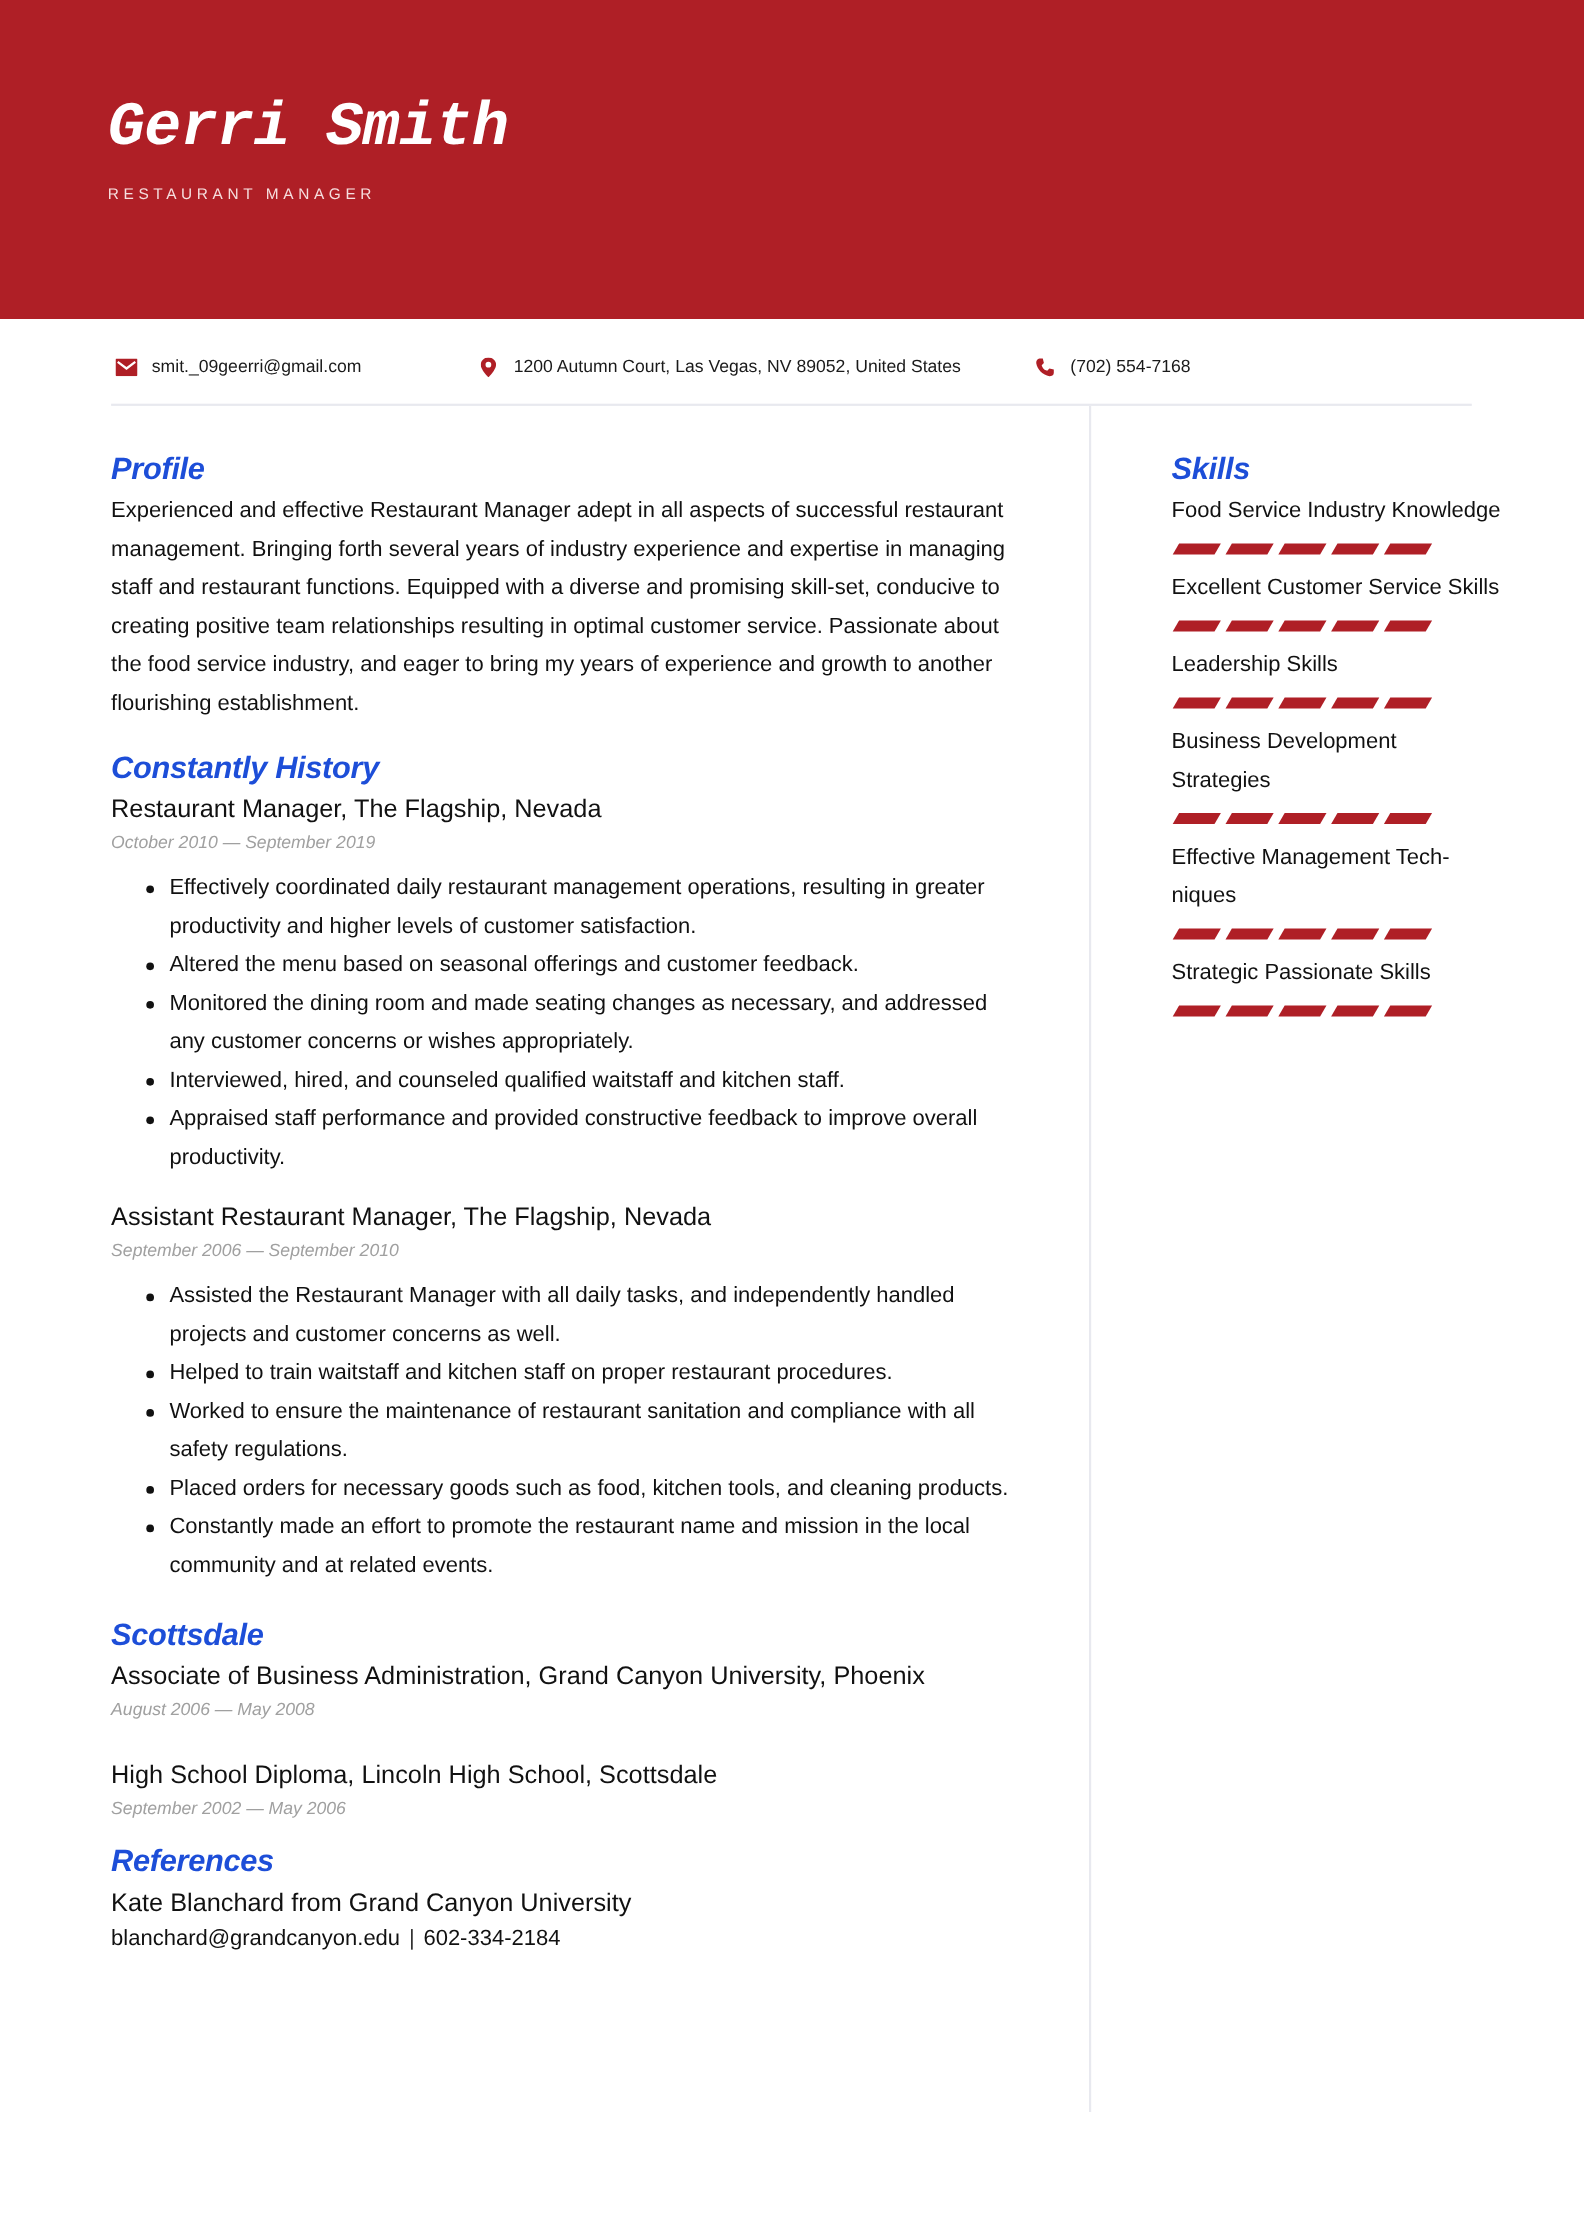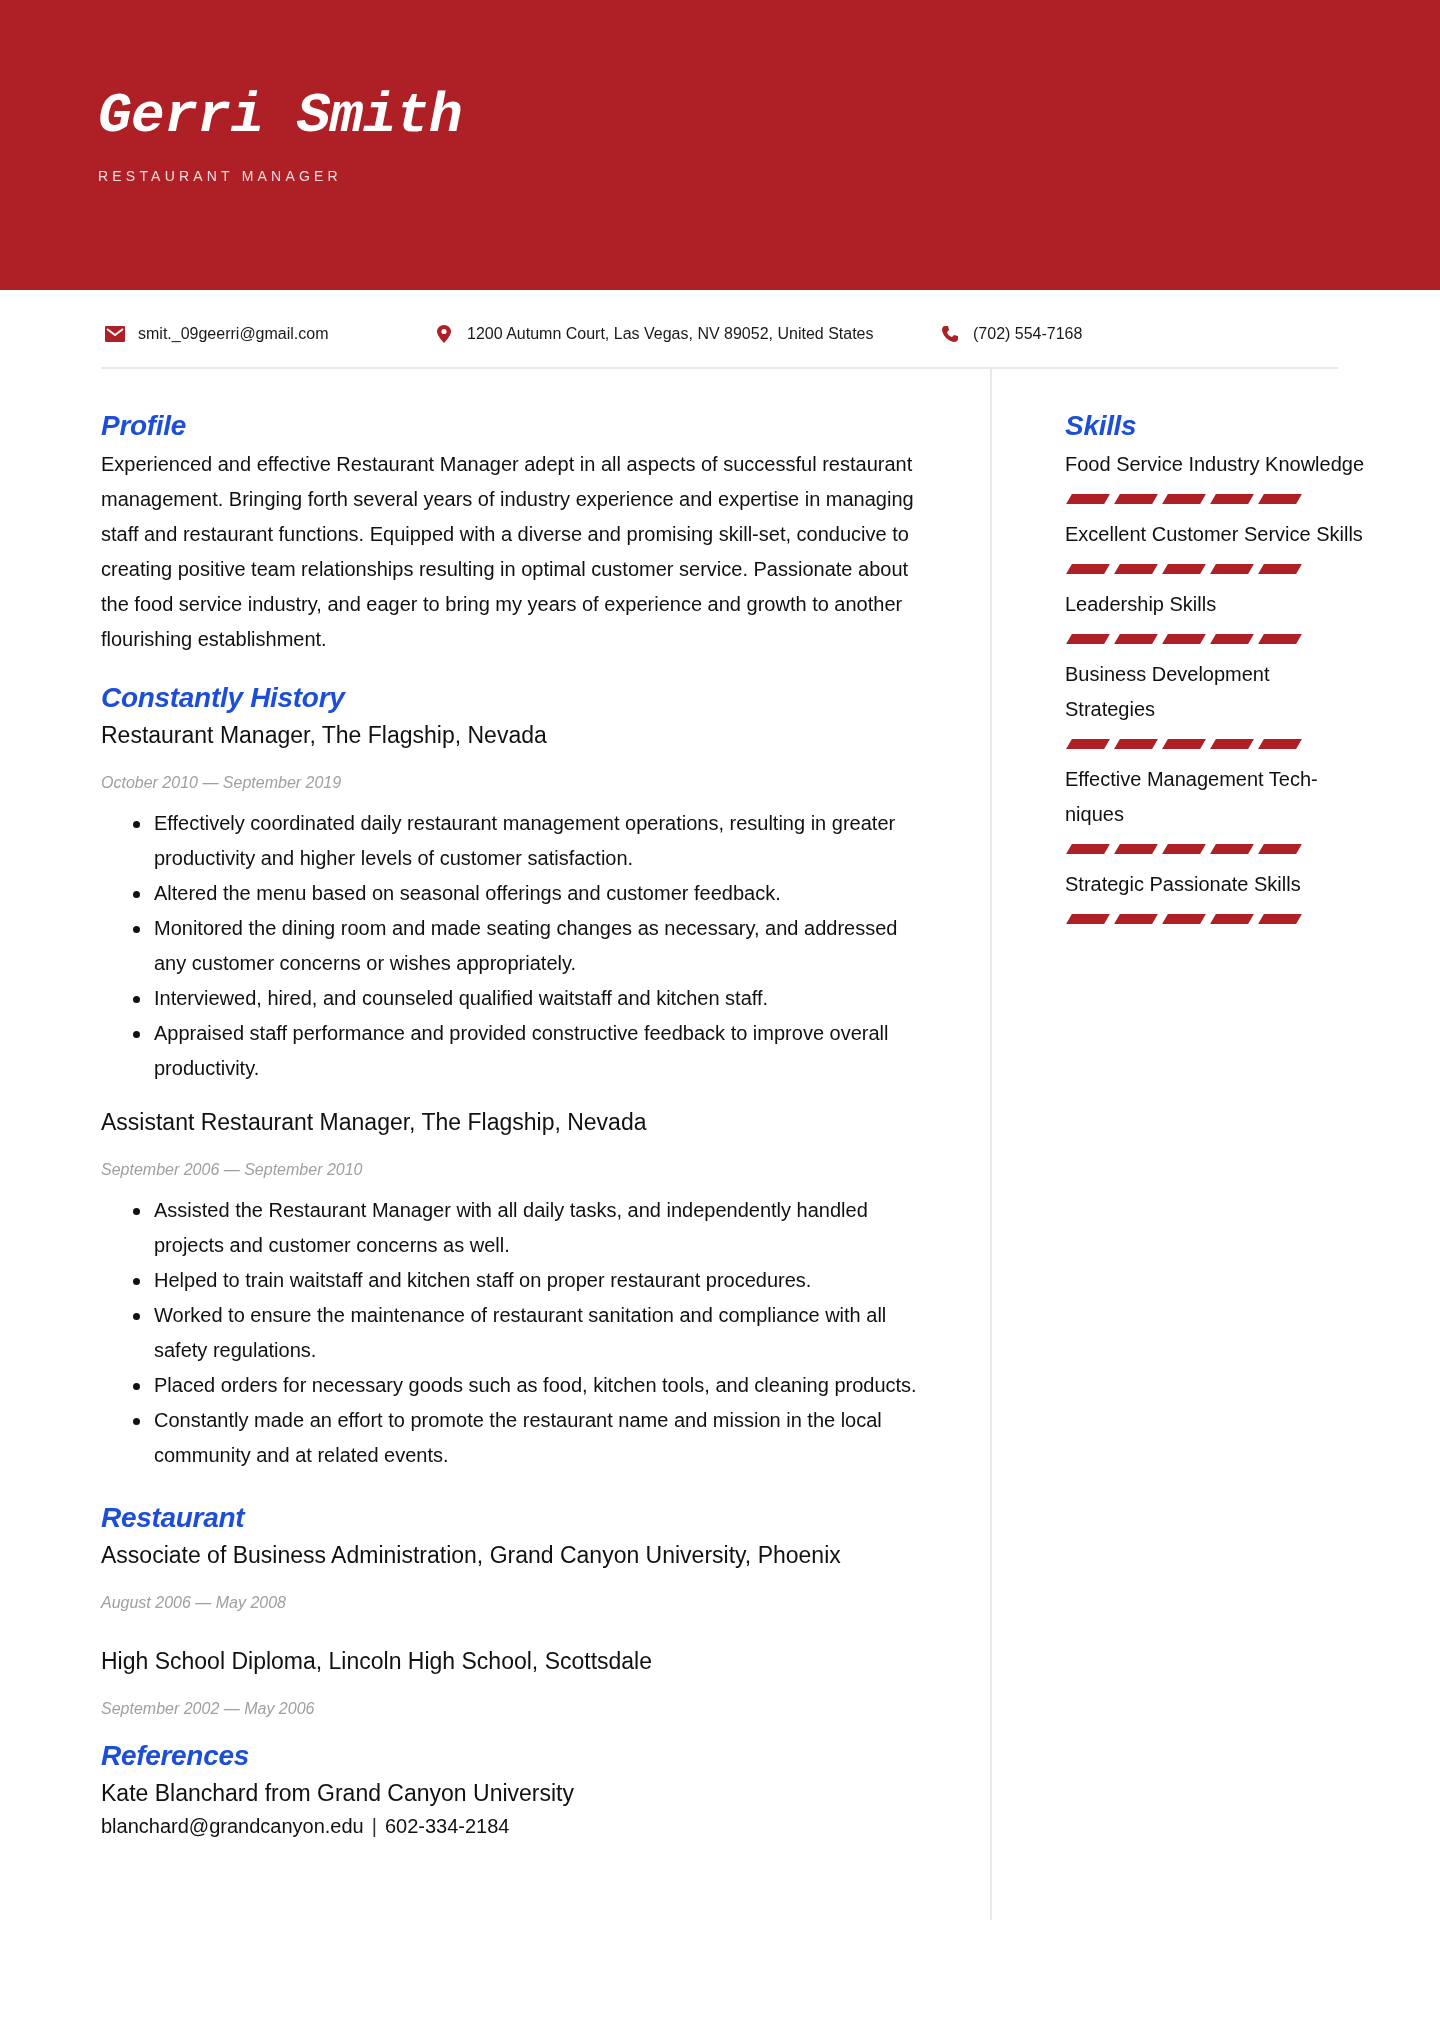--- a/index.html
+++ b/index.html
@@ -61,21 +61,21 @@
     }
     .profile-text { margin-top: 3px; }
 
     .emp-heading { margin-top: 23px; }
     .job-title {
       font-family: "Liberation Sans", sans-serif; font-size: 23px; line-height: 32px;
       color: #111111; margin-top: 3px;
     }
     .job-dates {
       font-family: "Liberation Sans", sans-serif; font-style: italic;
-      font-size: 16px; line-height: 24px; color: #a0a0a0; margin-top: 20px;
+      font-size: 16px; line-height: 24px; color: #a0a0a0; margin-top: 4px;
     }
     .bullets { list-style: none; margin-top: 11px; padding-left: 53px; }
     .bullets li { position: relative; font-size: 20px; line-height: 35px; }
     .bullets li::before {
       content: ""; position: absolute; left: -21px; top: 15px;
       width: 7px; height: 7px; border-radius: 50%; background: #111;
     }
     .job + .job { margin-top: 20px; }
 
     .edu-heading { margin-top: 27px; }
@@ -161,21 +161,21 @@
             <li>Helped to train waitstaff and kitchen staff on proper restaurant procedures.</li>
             <li>Worked to ensure the maintenance of restaurant sanitation and compliance with all safety regulations.</li>
             <li>Placed orders for necessary goods such as food, kitchen tools, and cleaning products.</li>
             <li>Constantly made an effort to promote the restaurant name and mission in the local community and at related events.</li>
           </ul>
         </div>
       </div>
   </section>
 
   <section>
-    <h2 class="section-heading edu-heading">Restaurant</h2>
+    <h2 class="section-heading edu-heading">Scottsdale</h2>
     <div id="edu">
         <div class="edu-item">
           <div class="job-title">Associate of Business Administration, Grand Canyon University, Phoenix</div>
           <div class="job-dates">August 2006 — May 2008</div>
         </div>
         <div class="edu-item">
           <div class="job-title">High School Diploma, Lincoln High School, Scottsdale</div>
           <div class="job-dates">September 2002 — May 2006</div>
         </div>
       </div>

